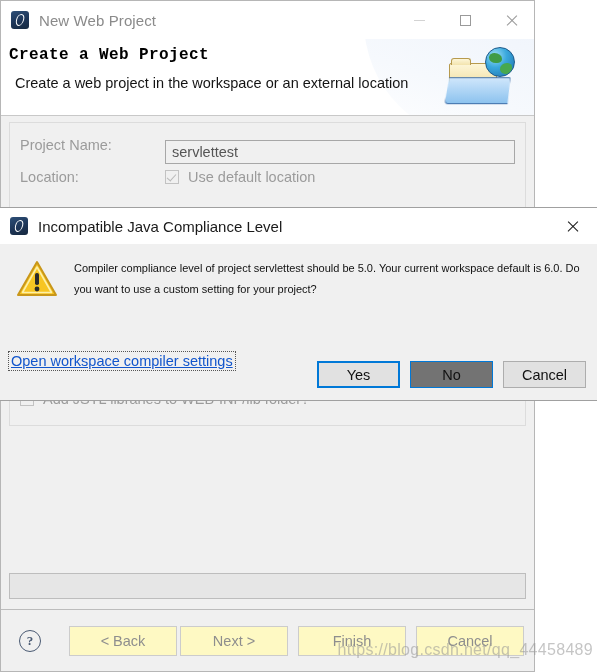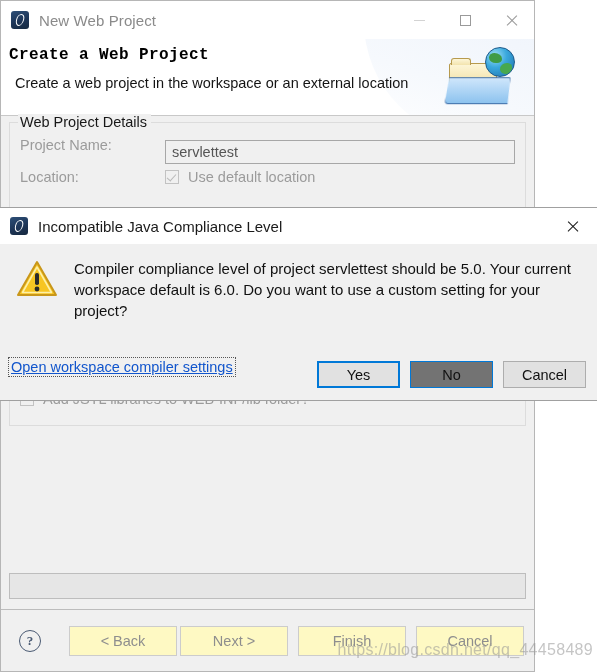--- a/index.html
+++ b/index.html
@@ -391,29 +391,29 @@
     align-items: flex-start;
   }
   .warn-icon {
     width: 42px; height: 38px;
     flex: none;
     margin-right: 16px;
     margin-top: 2px;
     position: relative;
   }
   .dlg-text {
-    font-size: 15px;
+    font-size: 11px;
     line-height: 21px;
     color: #111111;
     max-width: 510px;
   }
   .dlg-link {
     position: absolute;
     left: 10px;
-    top: 115px;
+    top: 109px;
     font-size: 14.5px;
     color: #1155cc;
     text-decoration: underline;
     outline: 1px dotted #555;
     outline-offset: 1px;
     padding: 0 1px;
     white-space: nowrap;
     cursor: pointer;
   }
   .dlg-btnrow {
@@ -487,21 +487,20 @@
       <div class="fg-globe"></div>
       <div class="fg-front"></div>
     </div>
     <div class="header-title">Create a Web Project</div>
     <div class="header-sub">Create a web project in the workspace or an external location</div>
   </div>
 
   <div class="wizard-body">
 
     <div class="group" style="height:168px;">
-      <div class="legend">Web Project Details</div>
       <div class="row">
         <div class="row-label">Project Name:</div>
         <div class="text-input" placeholder="">servlettest</div>
       </div>
       <div class="row">
         <div class="row-label">Location:</div>
         <div class="cb checked"></div>
         <div class="cb-label">Use default location</div>
       </div>
     </div>

